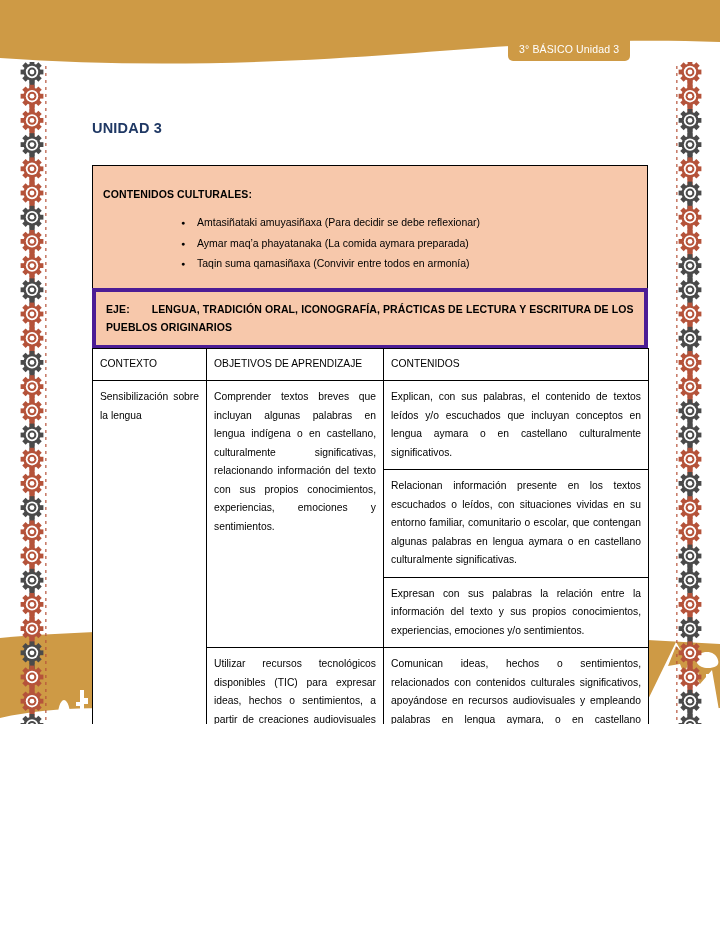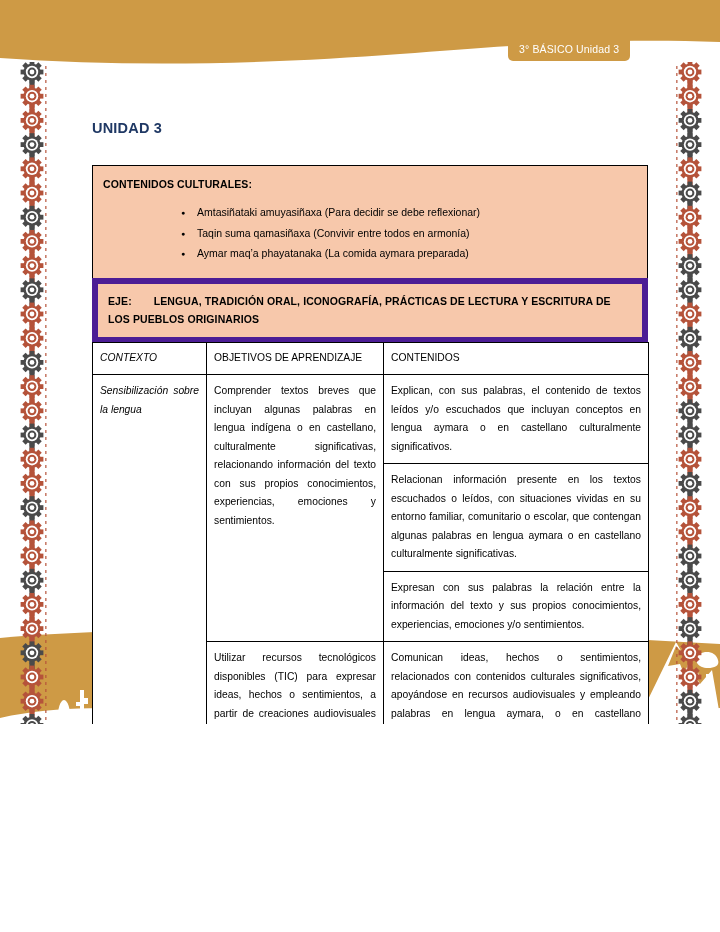--- a/index.html
+++ b/index.html
@@ -84,21 +84,21 @@
     color: #1F3864;
     letter-spacing: .2px;
     margin-bottom: 29px;
   }
 
   
   .cc-box {
     border: 1px solid #000000;
     border-bottom: none;
     background: #F7C8AB;
-    padding: 12px 10px 14px 10px;
+    padding: 22px 10px 14px 10px;
   }
   .cc-title {
     font-size: 10.5px;
     font-weight: bold;
     color: #000;
     letter-spacing: .1px;
     margin-bottom: 12px;
   }
   .cc-list { list-style: none; }
   .cc-list li {
@@ -113,21 +113,21 @@
     position: absolute;
     left: 78px;
     font-size: 7px;
     top: 0px;
     line-height: 21px;
   }
   .cc-list b { font-weight: normal; }
 
   
   .eje-box {
-    border: 6px solid #4c1d95;
+    border: 4px solid #4c1d95;
     background: #F7C8AB;
     padding: 8px 10px 9px 10px;
   }
   .eje-text {
     font-size: 10.5px;
     font-weight: bold;
     color: #000;
     line-height: 18px;
     letter-spacing: .1px;
   }
@@ -150,21 +150,21 @@
     text-align: justify;
     text-justify: inter-word;
     background: #ffffff;
   }
   table.oa-table th {
     font-weight: normal;
     text-align: left;
     height: 31px;
     padding-top: 6px;
   }
-  .col-ctx { width: 114px; font-style: italic; }
+  .col-ctx { width: 114px; }
   .col-oa  { width: 177px; }
   .col-ind { width: 265px; }
 
   .cell-ctx { text-align: left; }
 
   .clip-cell { overflow: hidden; }
 </style>
 </head>
 <body>
 
@@ -1564,26 +1564,26 @@
     <div class="unit-title">UNIDAD 3</div>
 
     <div class="cc-box">
       <div class="cc-title">CONTENIDOS CULTURALES:</div>
       <ul class="cc-list">
         <li>
           <b>Amtasiñataki amuyasiñaxa</b>
           <span>(Para decidir se debe reflexionar)</span>
         </li>
         <li>
+          <b>Aymar maq’a phayatanaka</b>
+          <span>(La comida aymara preparada)</span>
+        </li>
+        <li>
           <b>Taqin suma qamasiñaxa</b>
           <span>(Convivir entre todos en armonía)</span>
-        </li>
-        <li>
-          <b>Aymar maq’a phayatanaka</b>
-          <span>(La comida aymara preparada)</span>
         </li>
       </ul>
     </div>
 
     <div class="eje-box">
       <div class="eje-text">
         <span class="eje-label">EJE:</span><span>LENGUA, TRADICIÓN ORAL, ICONOGRAFÍA, PRÁCTICAS DE LECTURA Y ESCRITURA DE LOS PUEBLOS ORIGINARIOS</span>
       </div>
     </div>
 

